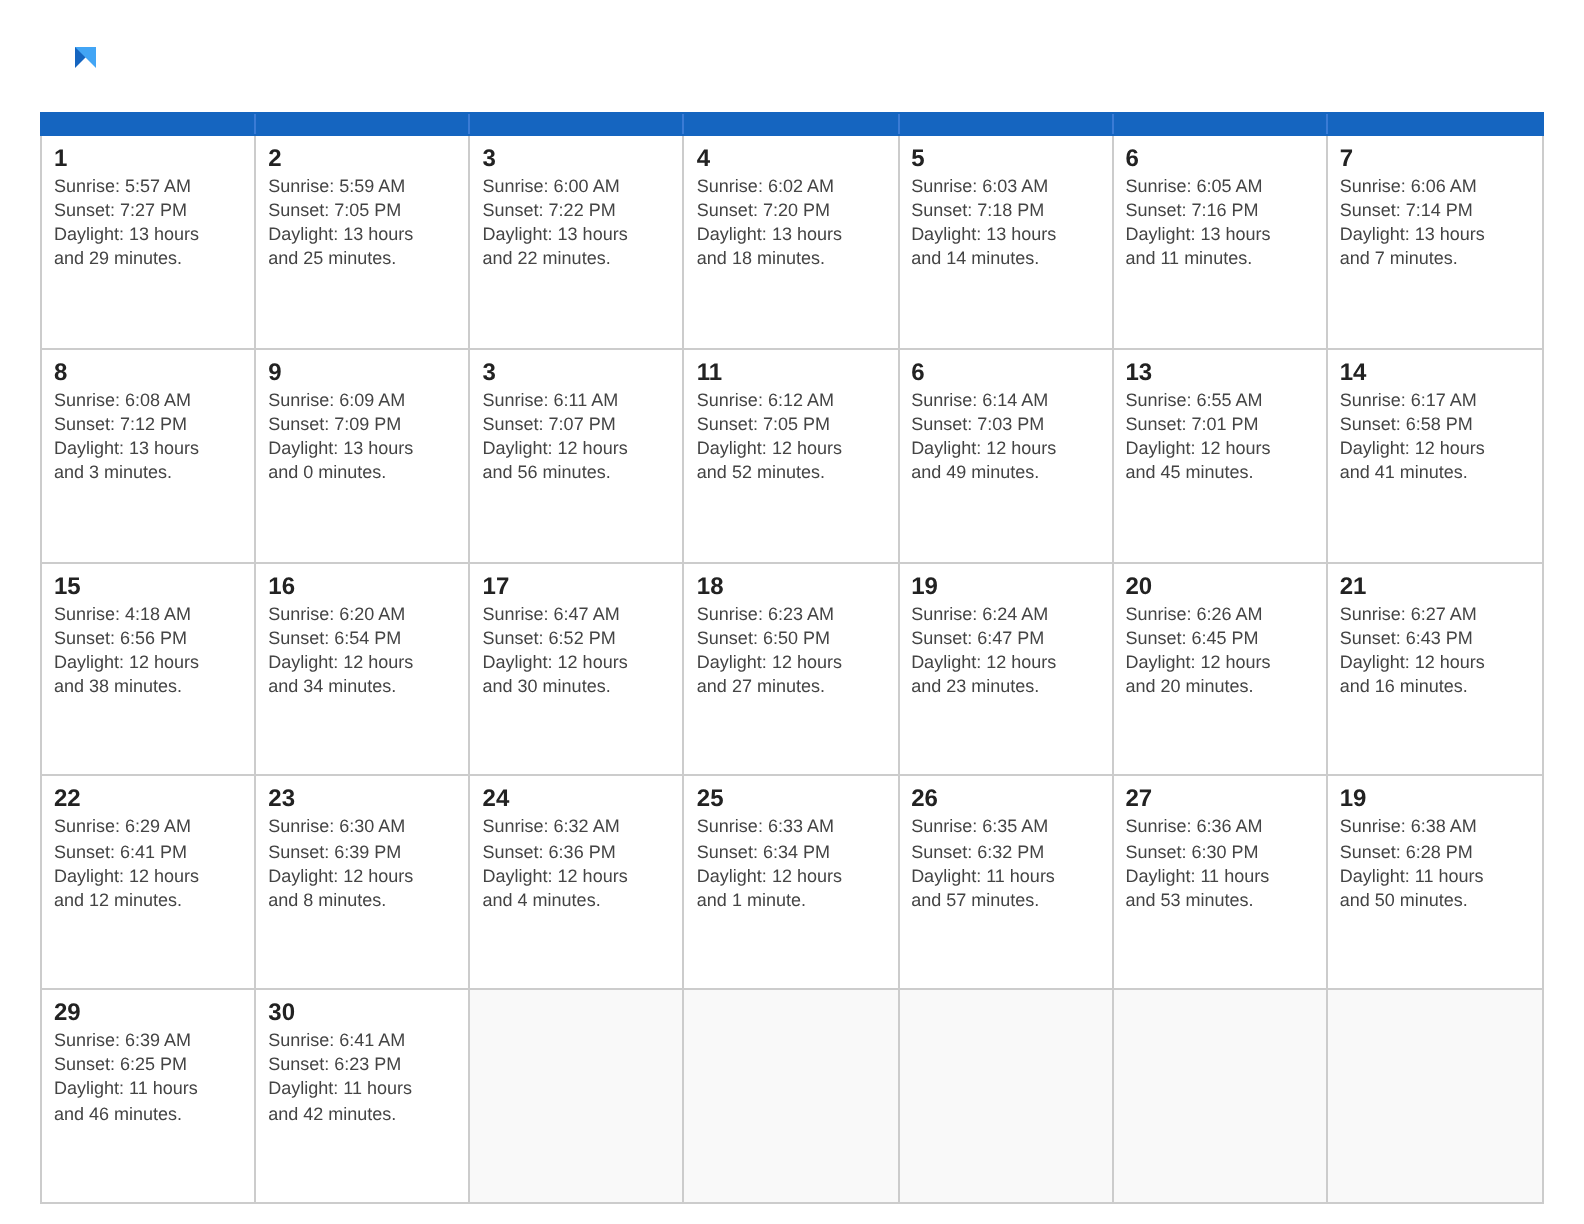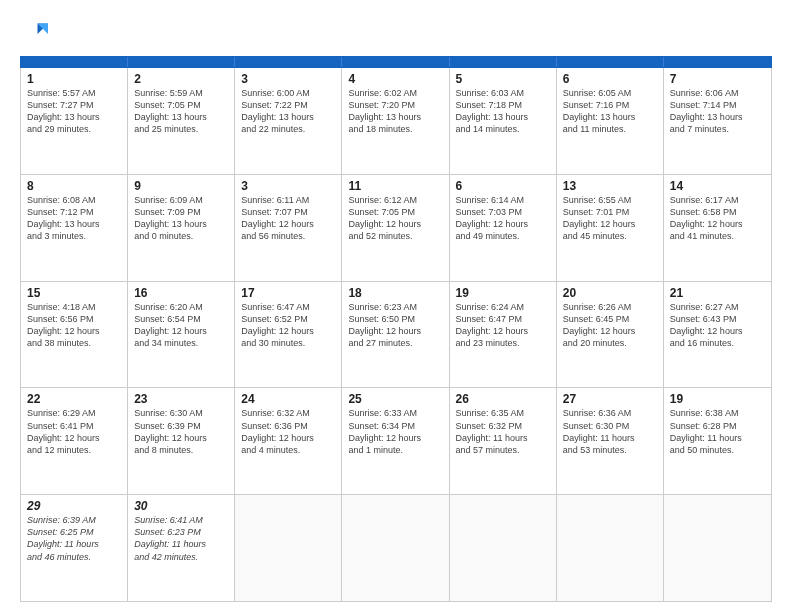--- a/index.html
+++ b/index.html
@@ -88,21 +88,21 @@
       border-left: 1px solid #ccc;
       border-right: 1px solid #ccc;
       border-bottom: 1px solid #ccc;
     }
     .cal-week {
       display: grid;
       grid-template-columns: repeat(7, 1fr);
       flex: 1;
       border-bottom: 1px solid #ccc;
     }
-    .cal-week:last-child { border-bottom: none; font-style: italic; }
+    .cal-week:last-child { border-bottom: none; }
     .cal-cell {
       padding: 4px 6px;
       border-right: 1px solid #ccc;
       font-size: 9.5px;
       color: #333;
       vertical-align: top;
       min-height: 0;
     }
     .cal-cell:last-child { border-right: none; }
     .cal-cell.empty { background: #f9f9f9; }

